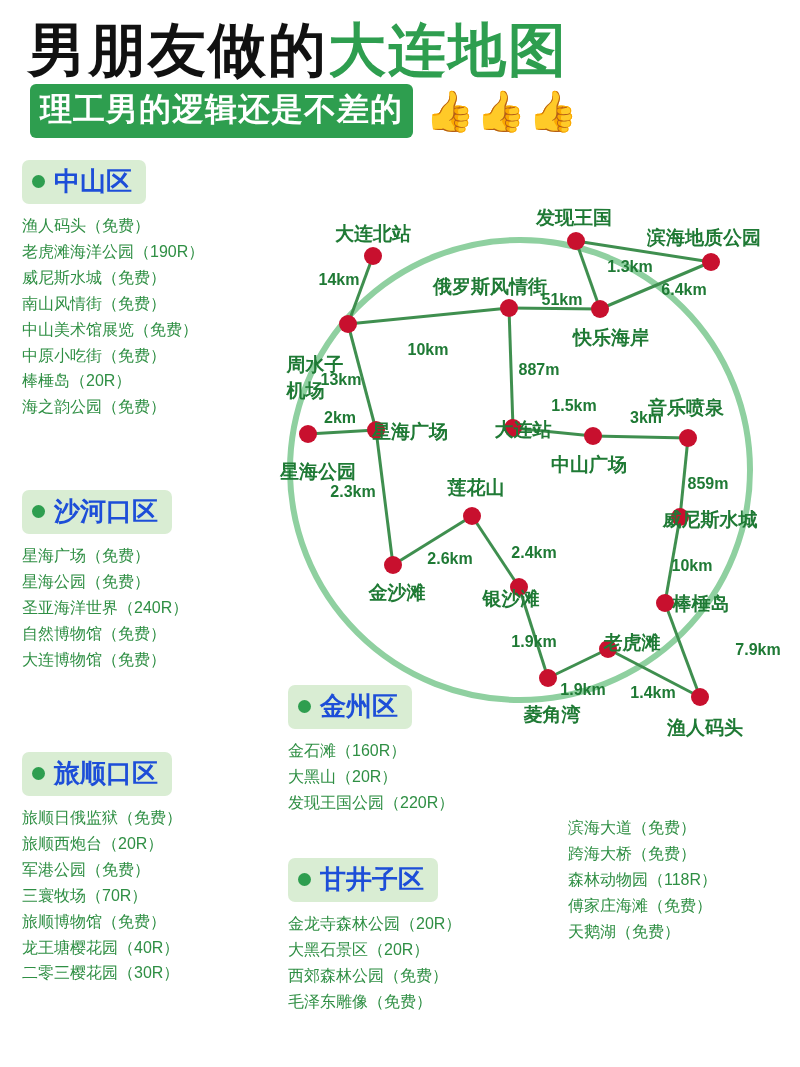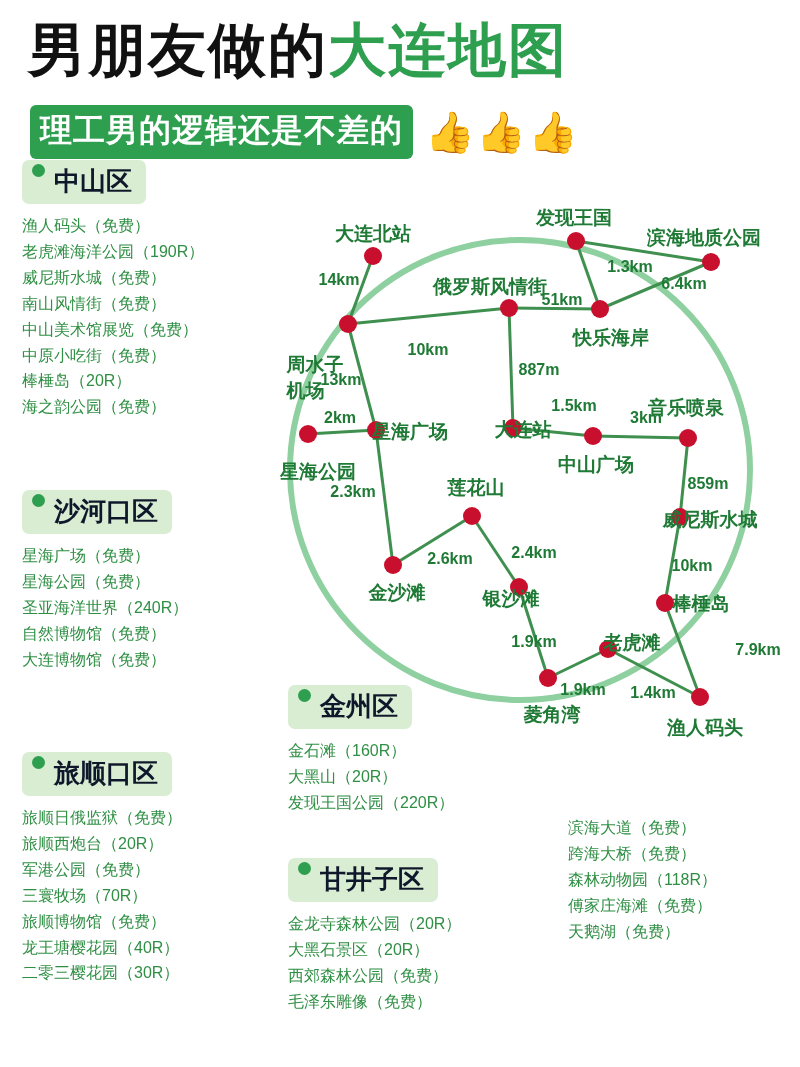--- a/index.html
+++ b/index.html
@@ -13,36 +13,36 @@
     overflow: hidden;
   }
   
   .header { position:absolute; left:0; top:0; width:736px; height:150px; }
   .title-row {
     position:absolute; left:28px; top:12px;
     font-size:58px; font-weight:bold; letter-spacing:2px;
     color:#111; white-space:nowrap;
   }
   .title-row .green { color:#2e9e4f; }
-  .subtitle-wrap { position:absolute; left:30px; top:105px; display:flex; align-items:center; }
+  .subtitle-wrap { position:absolute; left:30px; top:84px; display:flex; align-items:center; }
   .subtitle {
     background:#2e9e4f; color:#ffffff; font-size:32px; font-weight:bold;
     padding:4px 10px 6px 10px; border-radius:6px; letter-spacing:1px;
     white-space:nowrap;
   }
   .thumbs { margin-left:12px; font-size:40px; color:#f5a623; letter-spacing:2px; line-height:1; }
   .thumb { display:inline-block; }
 
   
   .district { position:absolute; }
   .district-head {
-    display:inline-flex; 
+    display:inline-flex; align-items:center;
     background:#d9edd3; border-radius:7px;
     padding:4px 14px 5px 10px;
-    font-size:26px; font-weight:bold; color:#0f172a;
+    font-size:26px; font-weight:bold; color:#1d4ed8;
     white-space:nowrap;
   }
   .dot {
     width:13px; height:13px; border-radius:50%;
     background:#2e9e4f; margin-right:9px; flex:0 0 auto;
   }
   .district ul { list-style:none; margin:9px 0 0 0; padding:0; }
   .district li {
     font-size:16px; line-height:1.62; color:#2f8f44; white-space:nowrap;
     font-weight:500;
@@ -209,33 +209,33 @@
     </svg>
     <div class="map-label" style="left: 93px; top: 44px;">大连北站</div>
     <div class="map-label" style="left: 294px; top: 28px;">发现王国</div>
     <div class="map-label" style="left: 424px; top: 48px;">滨海地质公园</div>
     <div class="map-label" style="left: 210px; top: 97px;">俄罗斯风情街</div>
     <div class="map-label" style="left: 331px; top: 148px;">快乐海岸</div>
     <div class="map-label" style="left: 35px; top: 140px; margin-top: 48px;">周水子<br>机场</div>
     <div class="map-label" style="left: 130px; top: 242px;">星海广场</div>
     <div class="map-label" style="left: 243px; top: 240px;">大连站</div>
     <div class="map-label" style="left: 406px; top: 218px;">音乐喷泉</div>
-    <div class="map-label" style="left: 316px; top: 275px;">中山广场</div>
+    <div class="map-label" style="left: 309px; top: 275px;">中山广场</div>
     <div class="map-label" style="left: 38px; top: 282px;">星海公园</div>
     <div class="map-label" style="left: 430px; top: 330px;">威尼斯水城</div>
     <div class="map-label" style="left: 196px; top: 298px;">莲花山</div>
     <div class="map-label" style="left: 117px; top: 403px;">金沙滩</div>
     <div class="map-label" style="left: 231px; top: 409px;">银沙滩</div>
     <div class="map-label" style="left: 421px; top: 414px;">棒棰岛</div>
     <div class="map-label" style="left: 331px; top: 453px; margin-left: 21px;">老虎滩</div>
     <div class="map-label" style="left: 272px; top: 525px;">菱角湾</div>
     <div class="map-label" style="left: 425px; top: 538px;">渔人码头</div>
     <div class="dist-label" style="left: 59px; top: 90px;">14km</div>
     <div class="dist-label" style="left: 350px; top: 77px;">1.3km</div>
-    <div class="dist-label" style="left: 404px; top: 94px;">6.4km</div>
+    <div class="dist-label" style="left: 404px; top: 100px;">6.4km</div>
     <div class="dist-label" style="left: 282px; top: 110px;">51km</div>
     <div class="dist-label" style="left: 148px; top: 160px;">10km</div>
     <div class="dist-label" style="left: 61px; top: 190px;">13km</div>
     <div class="dist-label" style="left: 219px; top: 180px; margin-left: 40px;">887m</div>
     <div class="dist-label" style="left: 60px; top: 228px;">2km</div>
     <div class="dist-label" style="left: 294px; top: 216px;">1.5km</div>
     <div class="dist-label" style="left: 366px; top: 228px;">3km</div>
     <div class="dist-label" style="left: 428px; top: 294px;">859m</div>
     <div class="dist-label" style="left: 412px; top: 376px;">10km</div>
     <div class="dist-label" style="left: 430px; top: 460px; margin-left: 48px;">7.9km</div>

